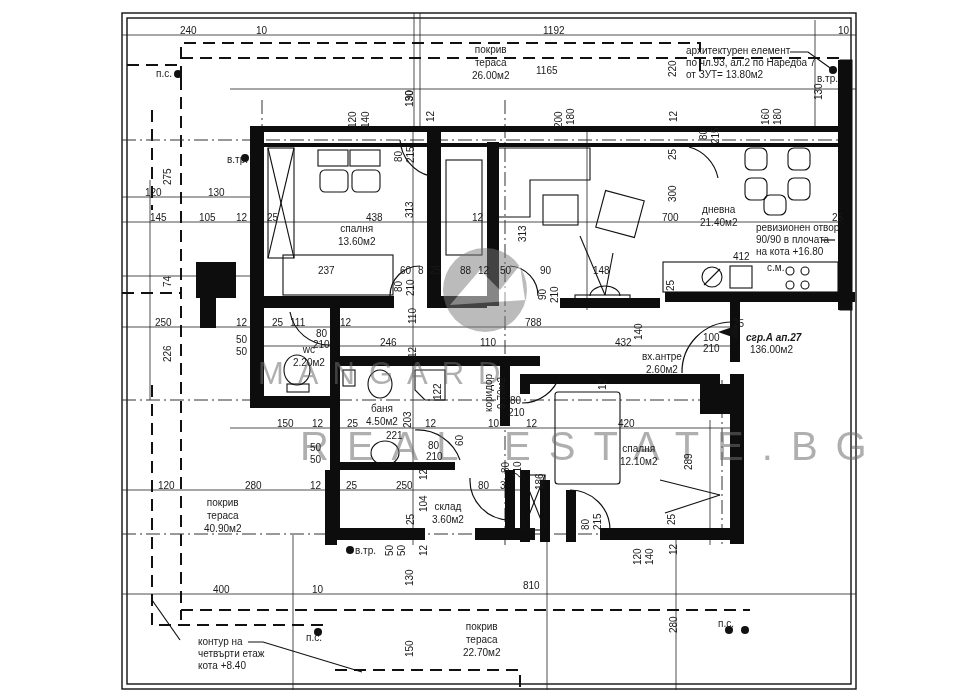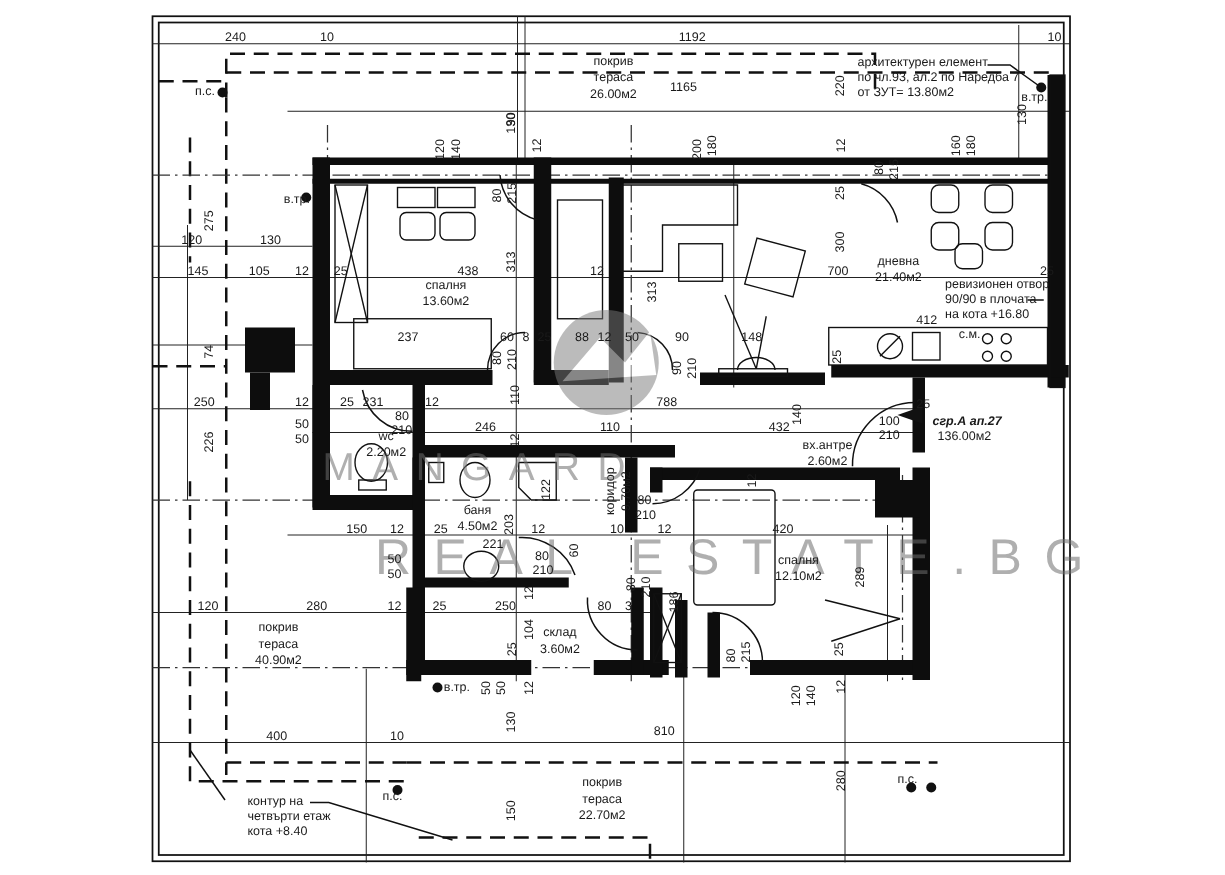--- a/index.html
+++ b/index.html
@@ -312,21 +312,21 @@
 <div class="lbl dim" style="left:430px;top:265px;">25</div>
 <div class="lbl dim" style="left:460px;top:265px;">88</div>
 <div class="lbl dim" style="left:478px;top:265px;">12</div>
 <div class="lbl dim" style="left:500px;top:265px;">50</div>
 <div class="lbl dim" style="left:540px;top:265px;">90</div>
 <div class="lbl dim" style="left:593px;top:265px;">148</div>
 <div class="lbl dim" style="left:733px;top:251px;">412</div>
 <div class="lbl dim" style="left:155px;top:317px;">250</div>
 <div class="lbl dim" style="left:236px;top:317px;">12</div>
 <div class="lbl dim" style="left:272px;top:317px;">25</div>
-<div class="lbl dim" style="left:290px;top:317px;">231</div>
+<div class="lbl dim" style="left:290px;top:317px;">111</div>
 <div class="lbl dim" style="left:340px;top:317px;">12</div>
 <div class="lbl dim" style="left:525px;top:317px;">788</div>
 <div class="lbl dim" style="left:316px;top:328px;">80</div>
 <div class="lbl dim" style="left:313px;top:339px;">210</div>
 <div class="lbl dim" style="left:236px;top:334px;">50</div>
 <div class="lbl dim" style="left:236px;top:346px;">50</div>
 <div class="lbl dim" style="left:380px;top:337px;">246</div>
 <div class="lbl dim" style="left:480px;top:337px;">110</div>
 <div class="lbl dim" style="left:615px;top:337px;">432</div>
 <div class="lbl dim" style="left:703px;top:332px;">100</div>

